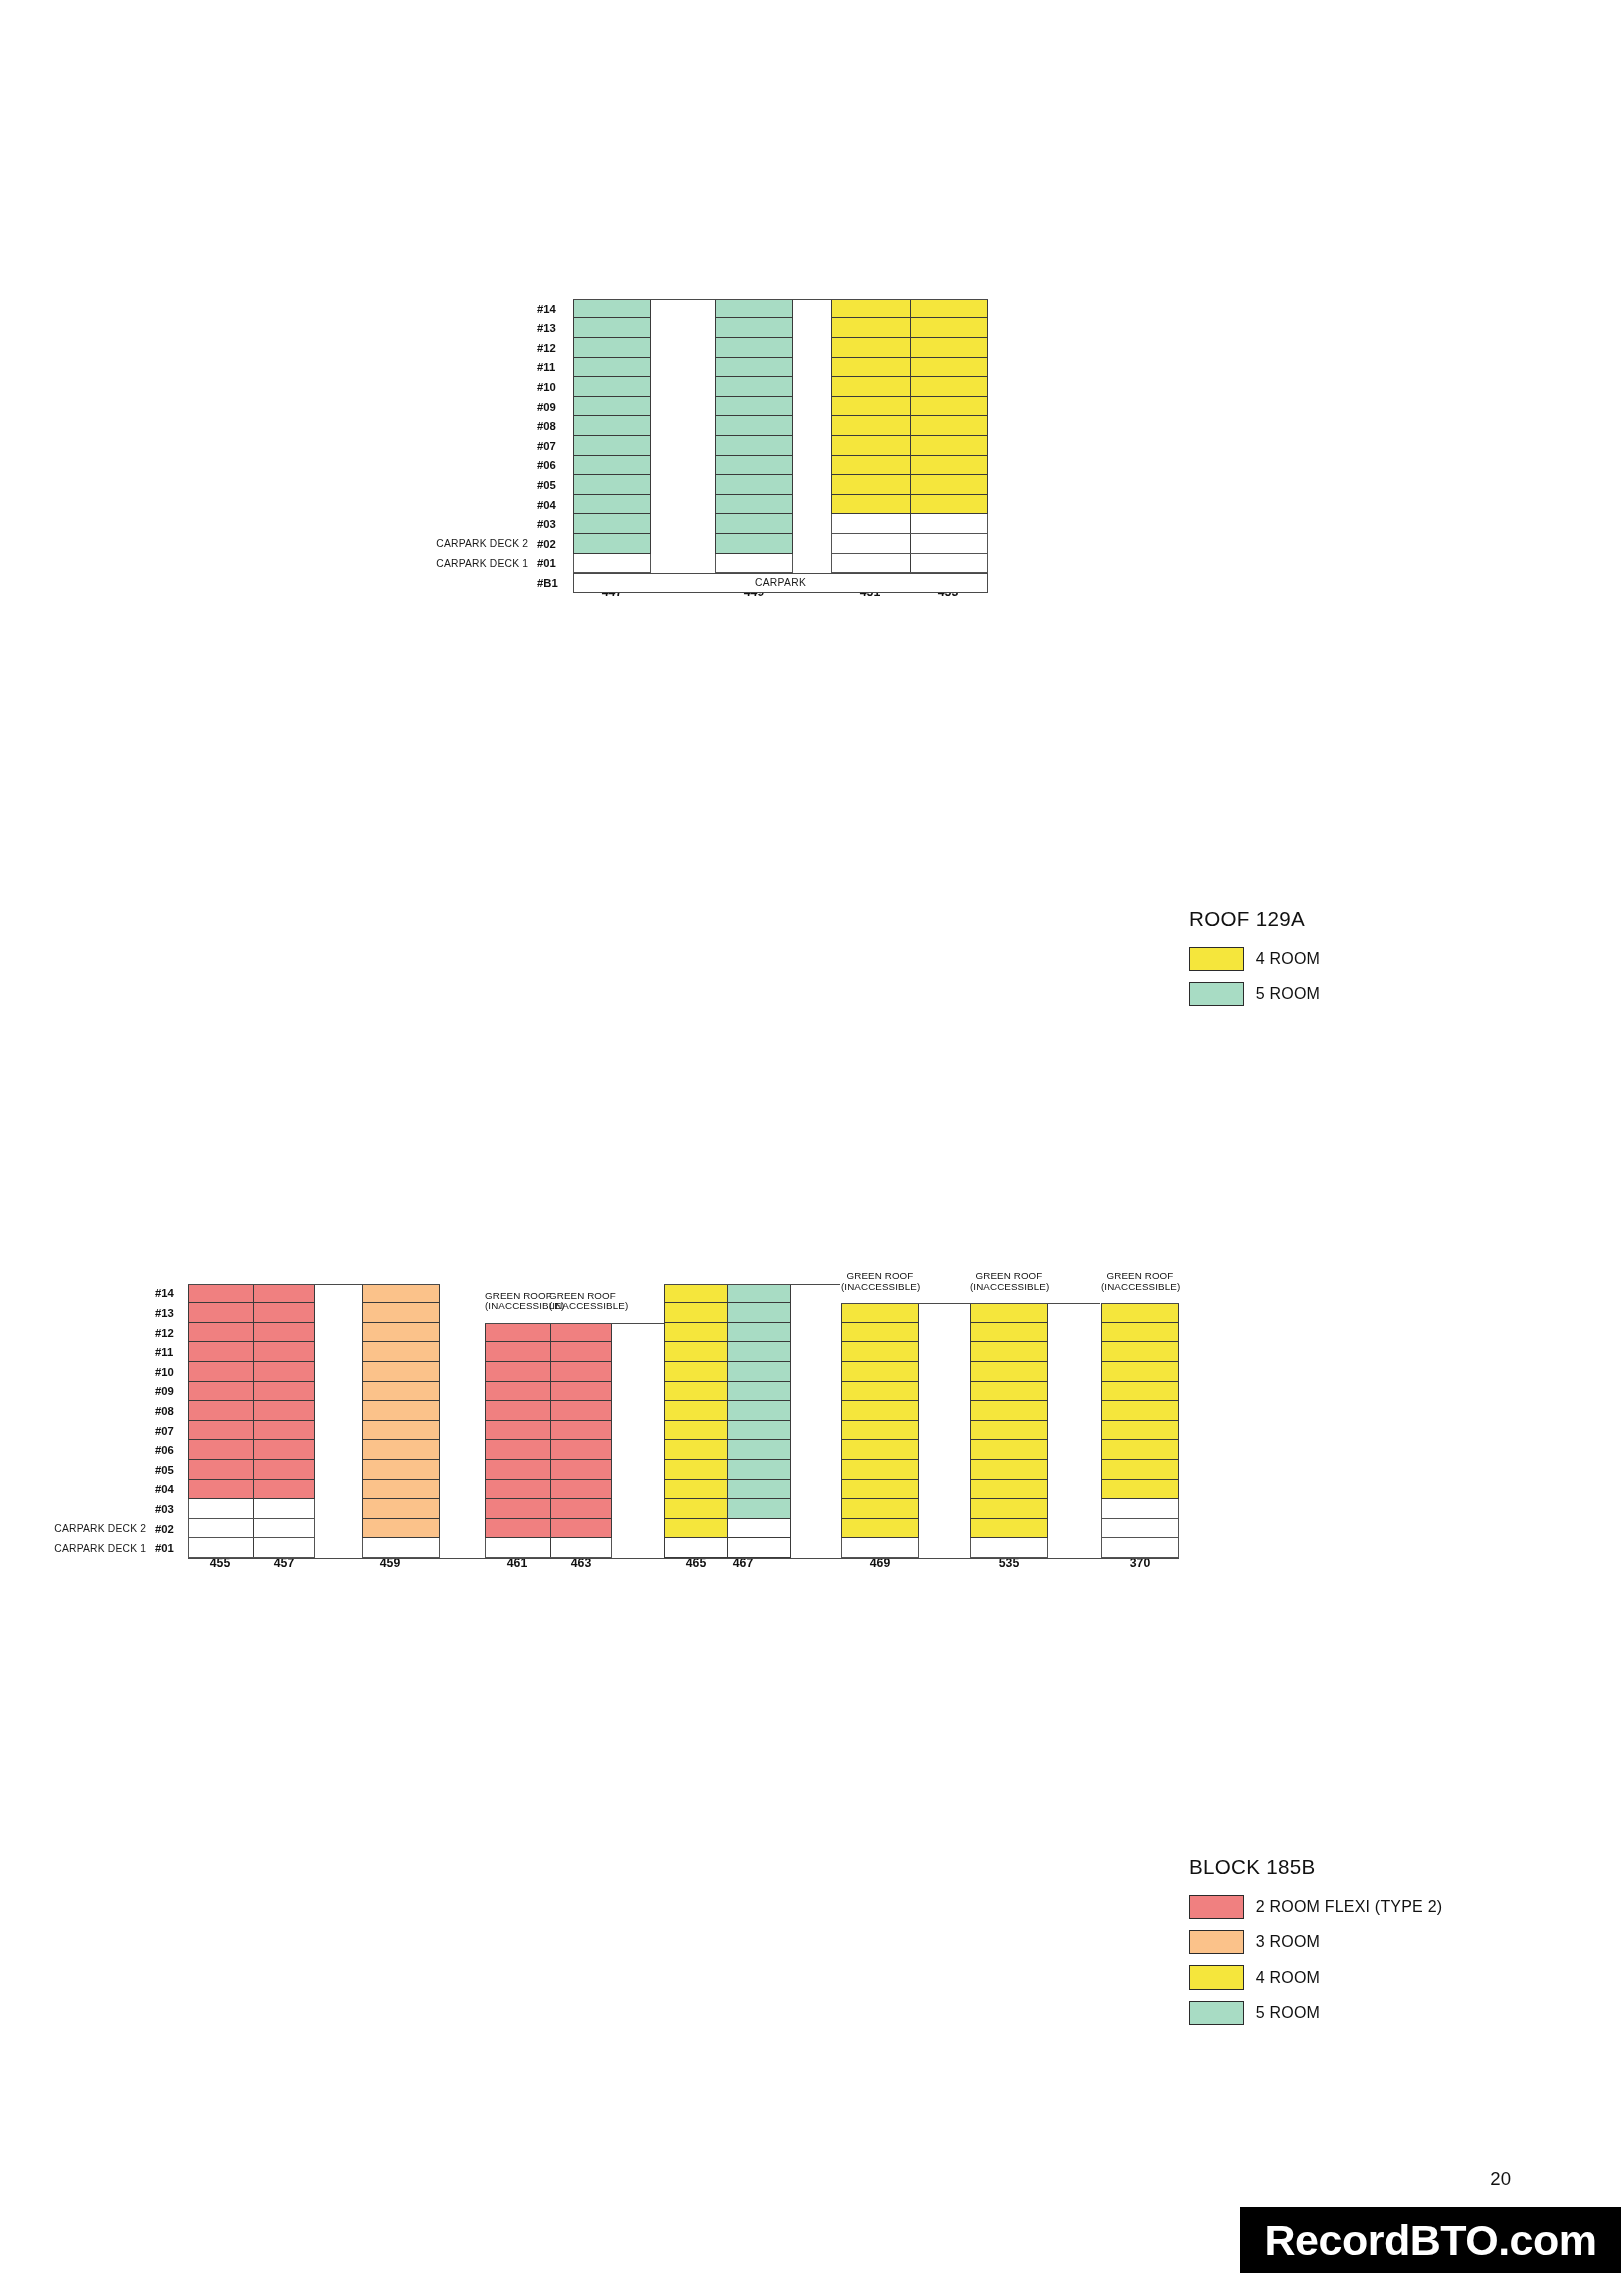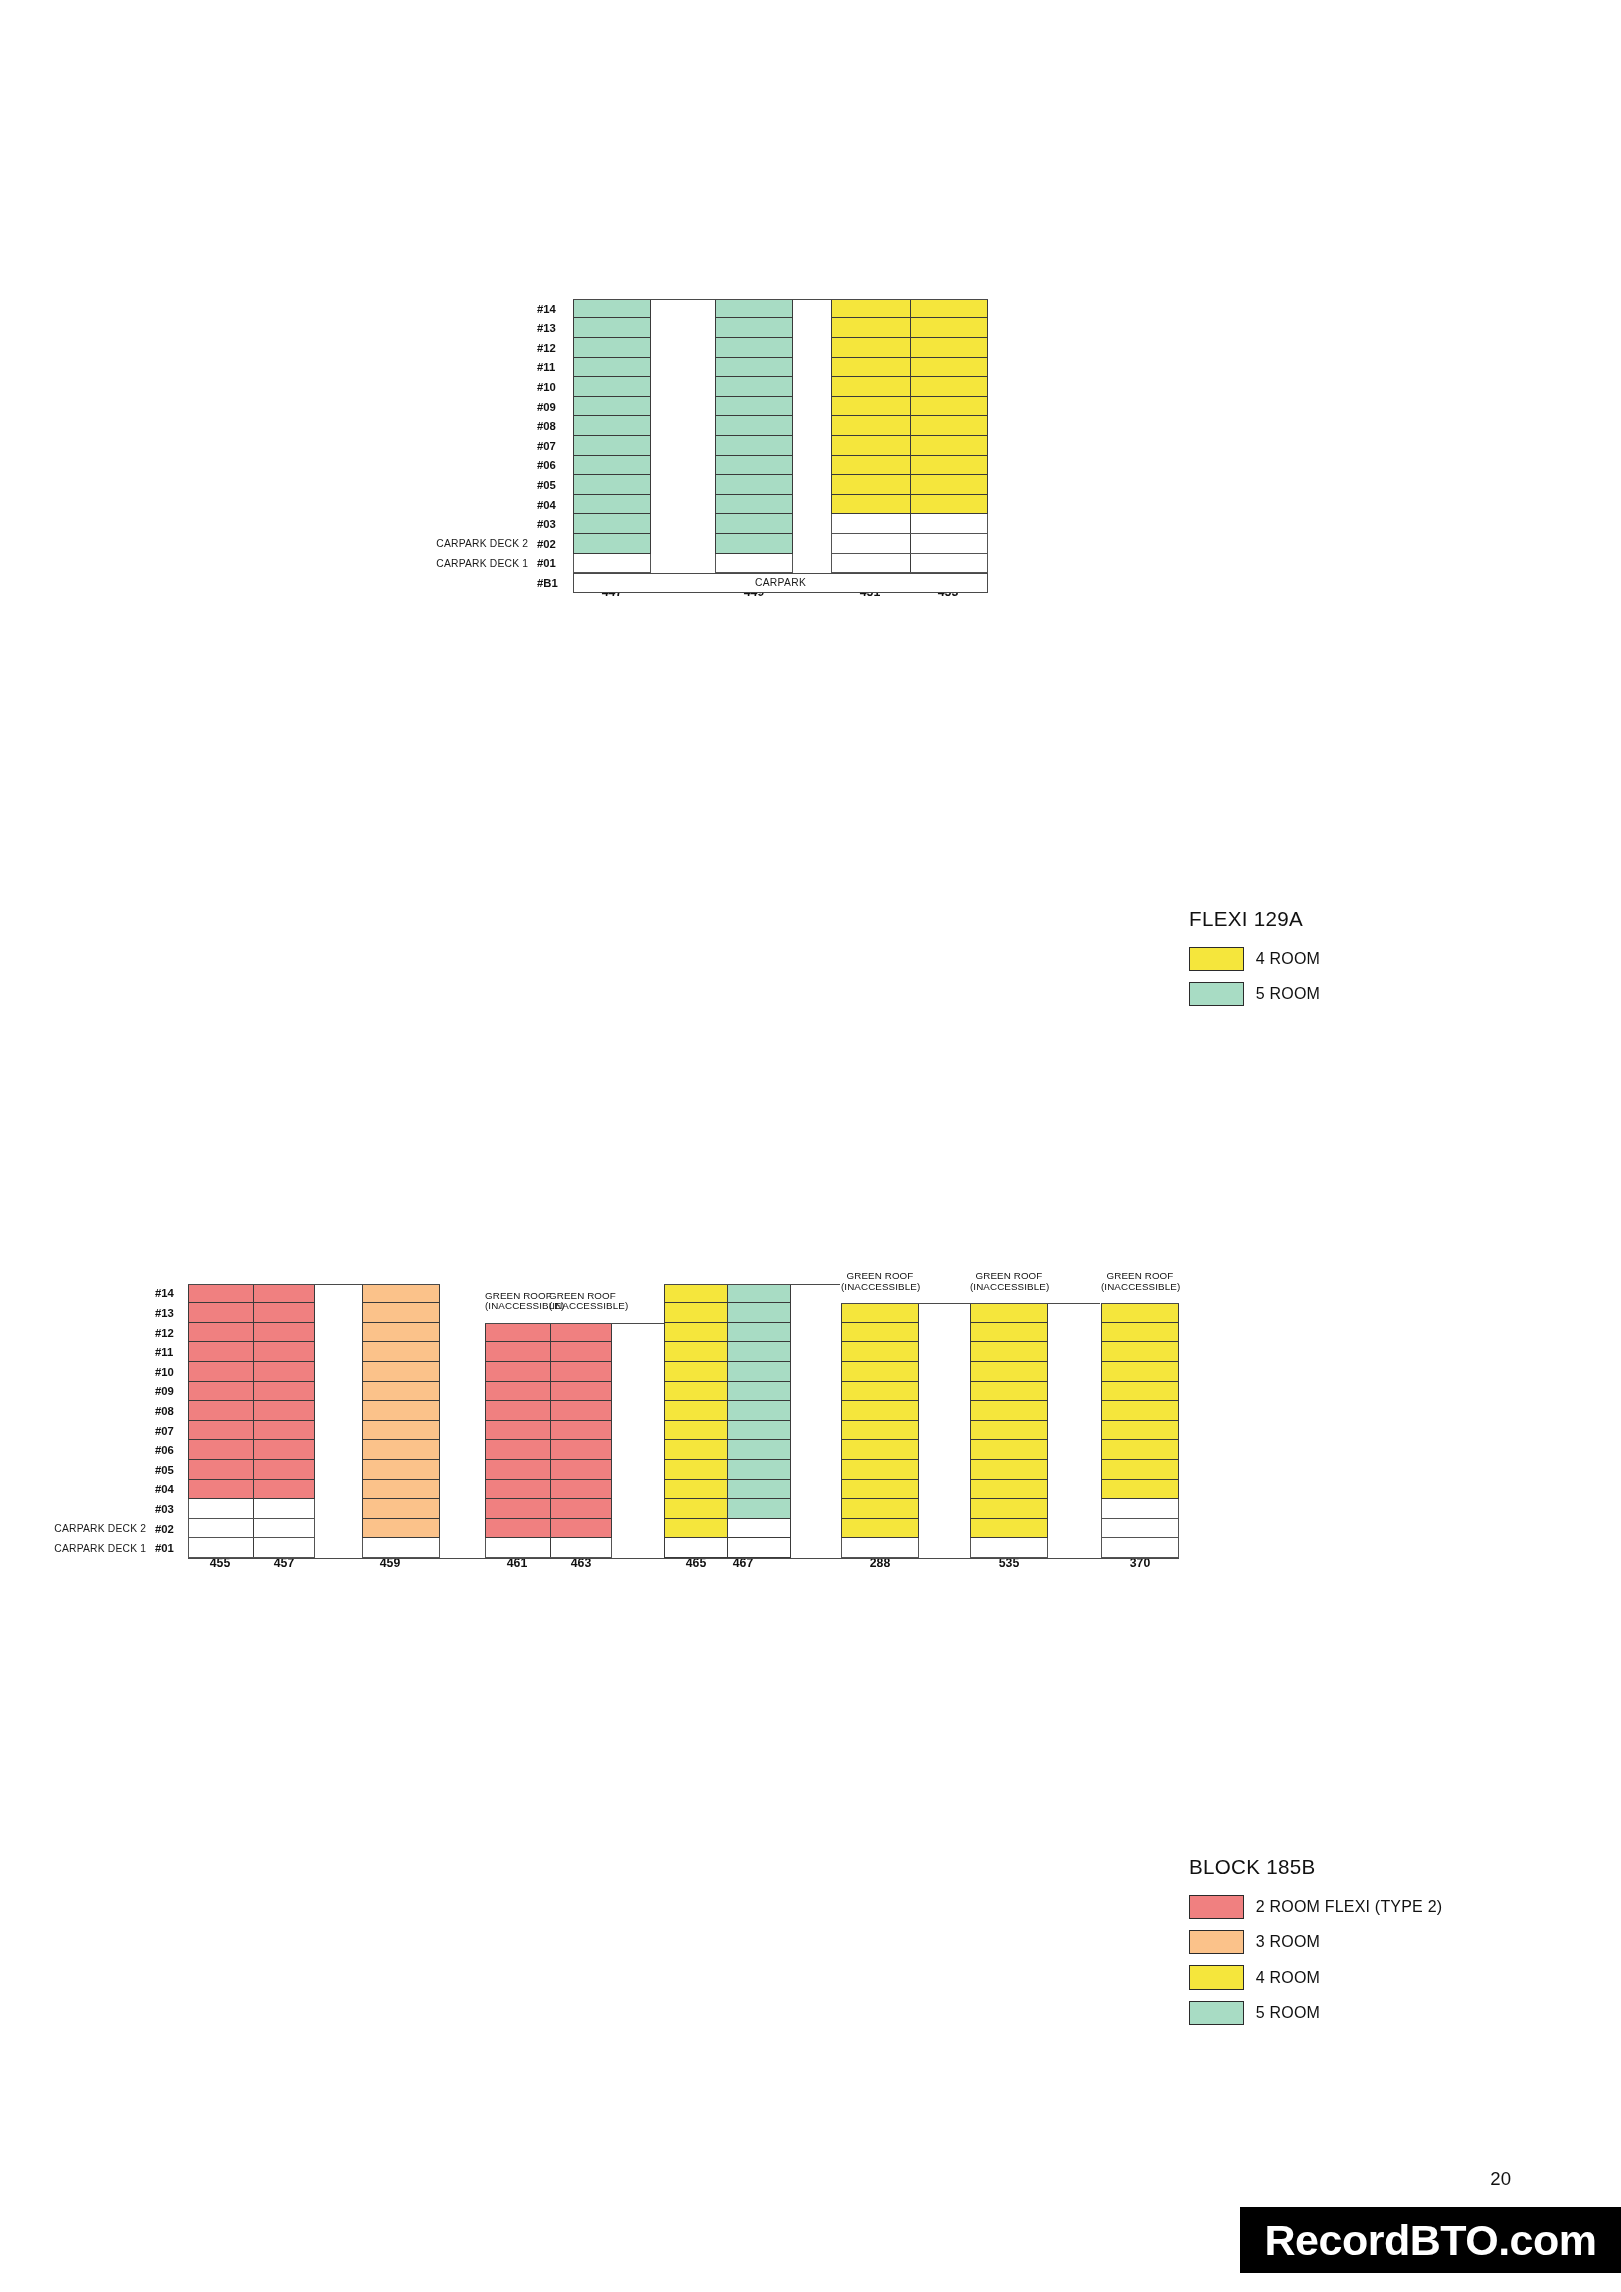--- a/index.html
+++ b/index.html
@@ -241,21 +241,21 @@
       </div>
     </div>
     <div class="roofline" style="left: 410px; width: 157px; top: 9.8px;"></div>
     <div class="unit-no" style="left: 410px; width: 78px; top: 296px;">451</div>
     <div class="unit-no" style="left: 488px; width: 78px; top: 296px;">453</div>
     <div style="position: absolute; left: 152px; top: 9.8px; width: 415px; border-top: 0.9px solid rgb(74, 74, 74);"></div>
     <div class="carpark-strip" style="left: 152px; top: 284px; width: 415px; height: 19.6px;">CARPARK</div>
   </div>
 
 <div class="legend" id="legend-129A" style="left:1189px;top:907px;">
-  <div class="legend-title">FLEXI 129A</div>
+  <div class="legend-title">ROOF 129A</div>
   <div id="legend-rows-129A">
       <div class="legend-row">
         <div class="legend-swatch" style="background: rgb(245, 230, 60);"></div>
         <div class="legend-label">4 ROOM</div>
       </div>
       <div class="legend-row">
         <div class="legend-swatch" style="background: rgb(168, 220, 196);"></div>
         <div class="legend-label">5 ROOM</div>
       </div>
     </div>
@@ -502,21 +502,21 @@
       <div class="cell" style="height: 19.6px; background: rgb(245, 230, 60);"></div>
       <div class="cell" style="height: 19.6px; background: rgb(245, 230, 60);"></div>
       <div class="cell" style="height: 19.6px; background: rgb(245, 230, 60);"></div>
       <div class="cell" style="height: 19.6px; background: rgb(245, 230, 60);"></div>
       <div class="cell" style="height: 19.6px; background: rgb(245, 230, 60);"></div>
       <div class="cell" style="height: 19.6px; background: rgb(245, 230, 60);"></div>
       <div class="cell empty" style="height: 19.6px; background: rgb(255, 255, 255);"></div>
     </div>
     <div class="roofline" style="left: 802px; width: 78px; top: 39px;"></div>
     <div class="greenroof" style="left: 802px; width: 78px; top: 6.9px;"><span>GREEN ROOF</span><span class="l2">(INACCESSIBLE)</span></div>
-    <div class="unit-no" style="left: 802px; width: 78px; top: 292px;">288</div>
+    <div class="unit-no" style="left: 802px; width: 78px; top: 292px;">469</div>
     <div class="stack" style="left: 931px; top: 19.6px; width: 78px;">
       <div class="cell blank" style="height: 19.6px;"></div>
       <div class="cell first" style="height: 19.6px; background: rgb(245, 230, 60);"></div>
       <div class="cell" style="height: 19.6px; background: rgb(245, 230, 60);"></div>
       <div class="cell" style="height: 19.6px; background: rgb(245, 230, 60);"></div>
       <div class="cell" style="height: 19.6px; background: rgb(245, 230, 60);"></div>
       <div class="cell" style="height: 19.6px; background: rgb(245, 230, 60);"></div>
       <div class="cell" style="height: 19.6px; background: rgb(245, 230, 60);"></div>
       <div class="cell" style="height: 19.6px; background: rgb(245, 230, 60);"></div>
       <div class="cell" style="height: 19.6px; background: rgb(245, 230, 60);"></div>

